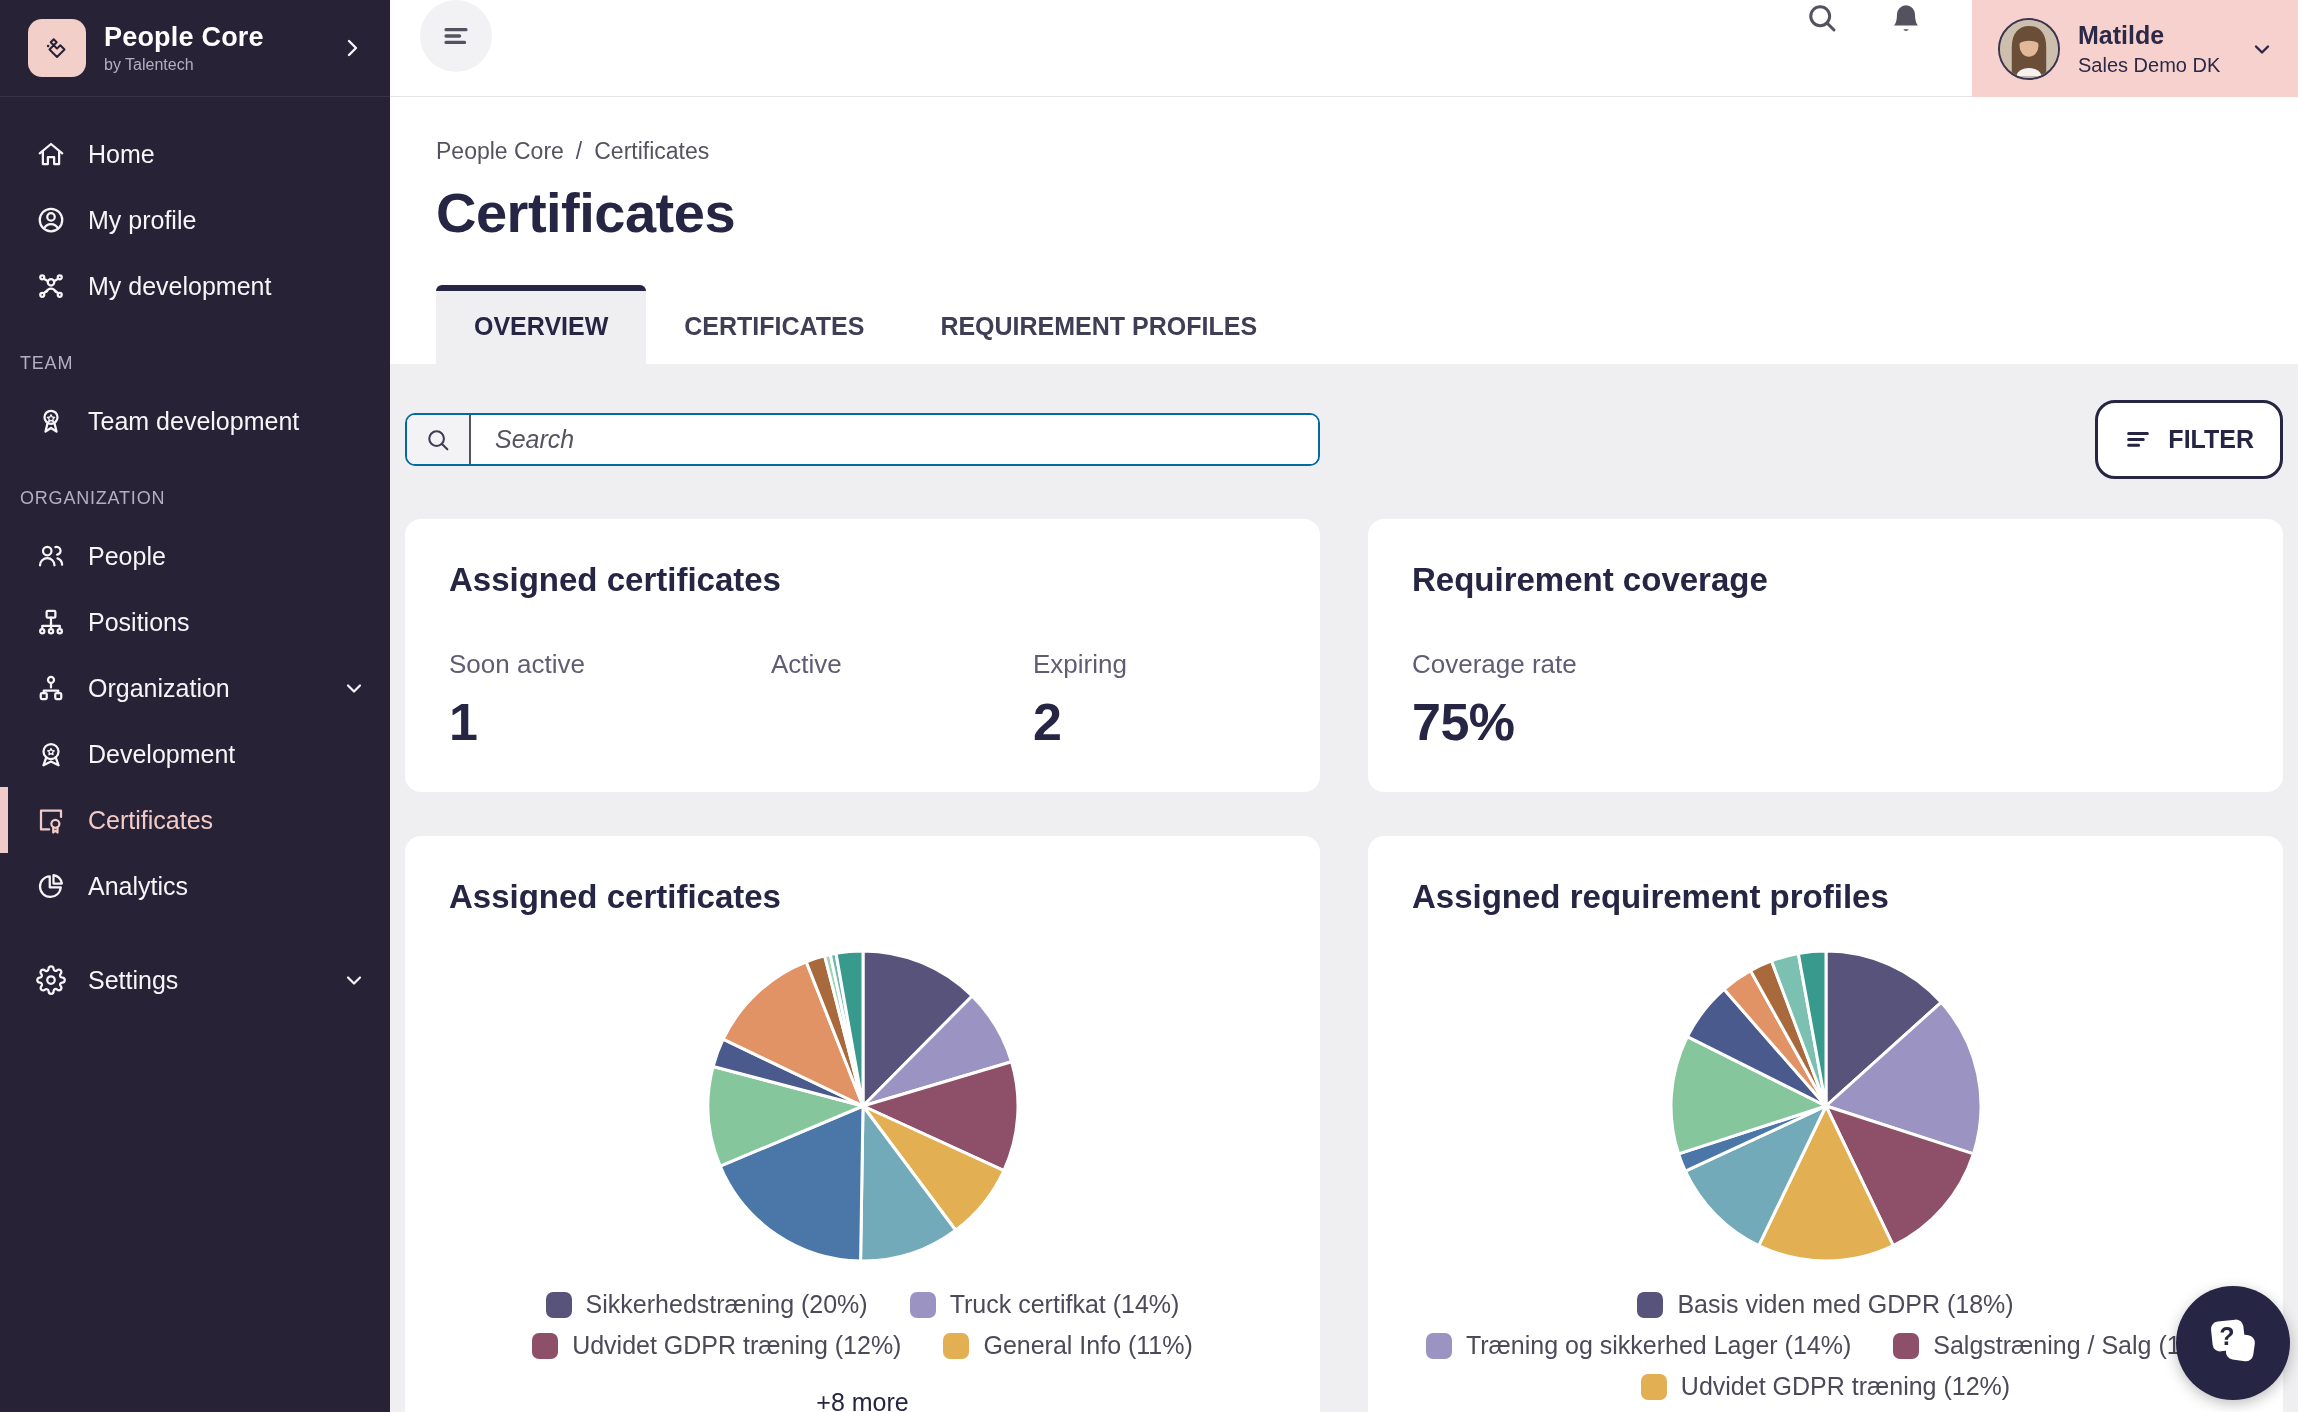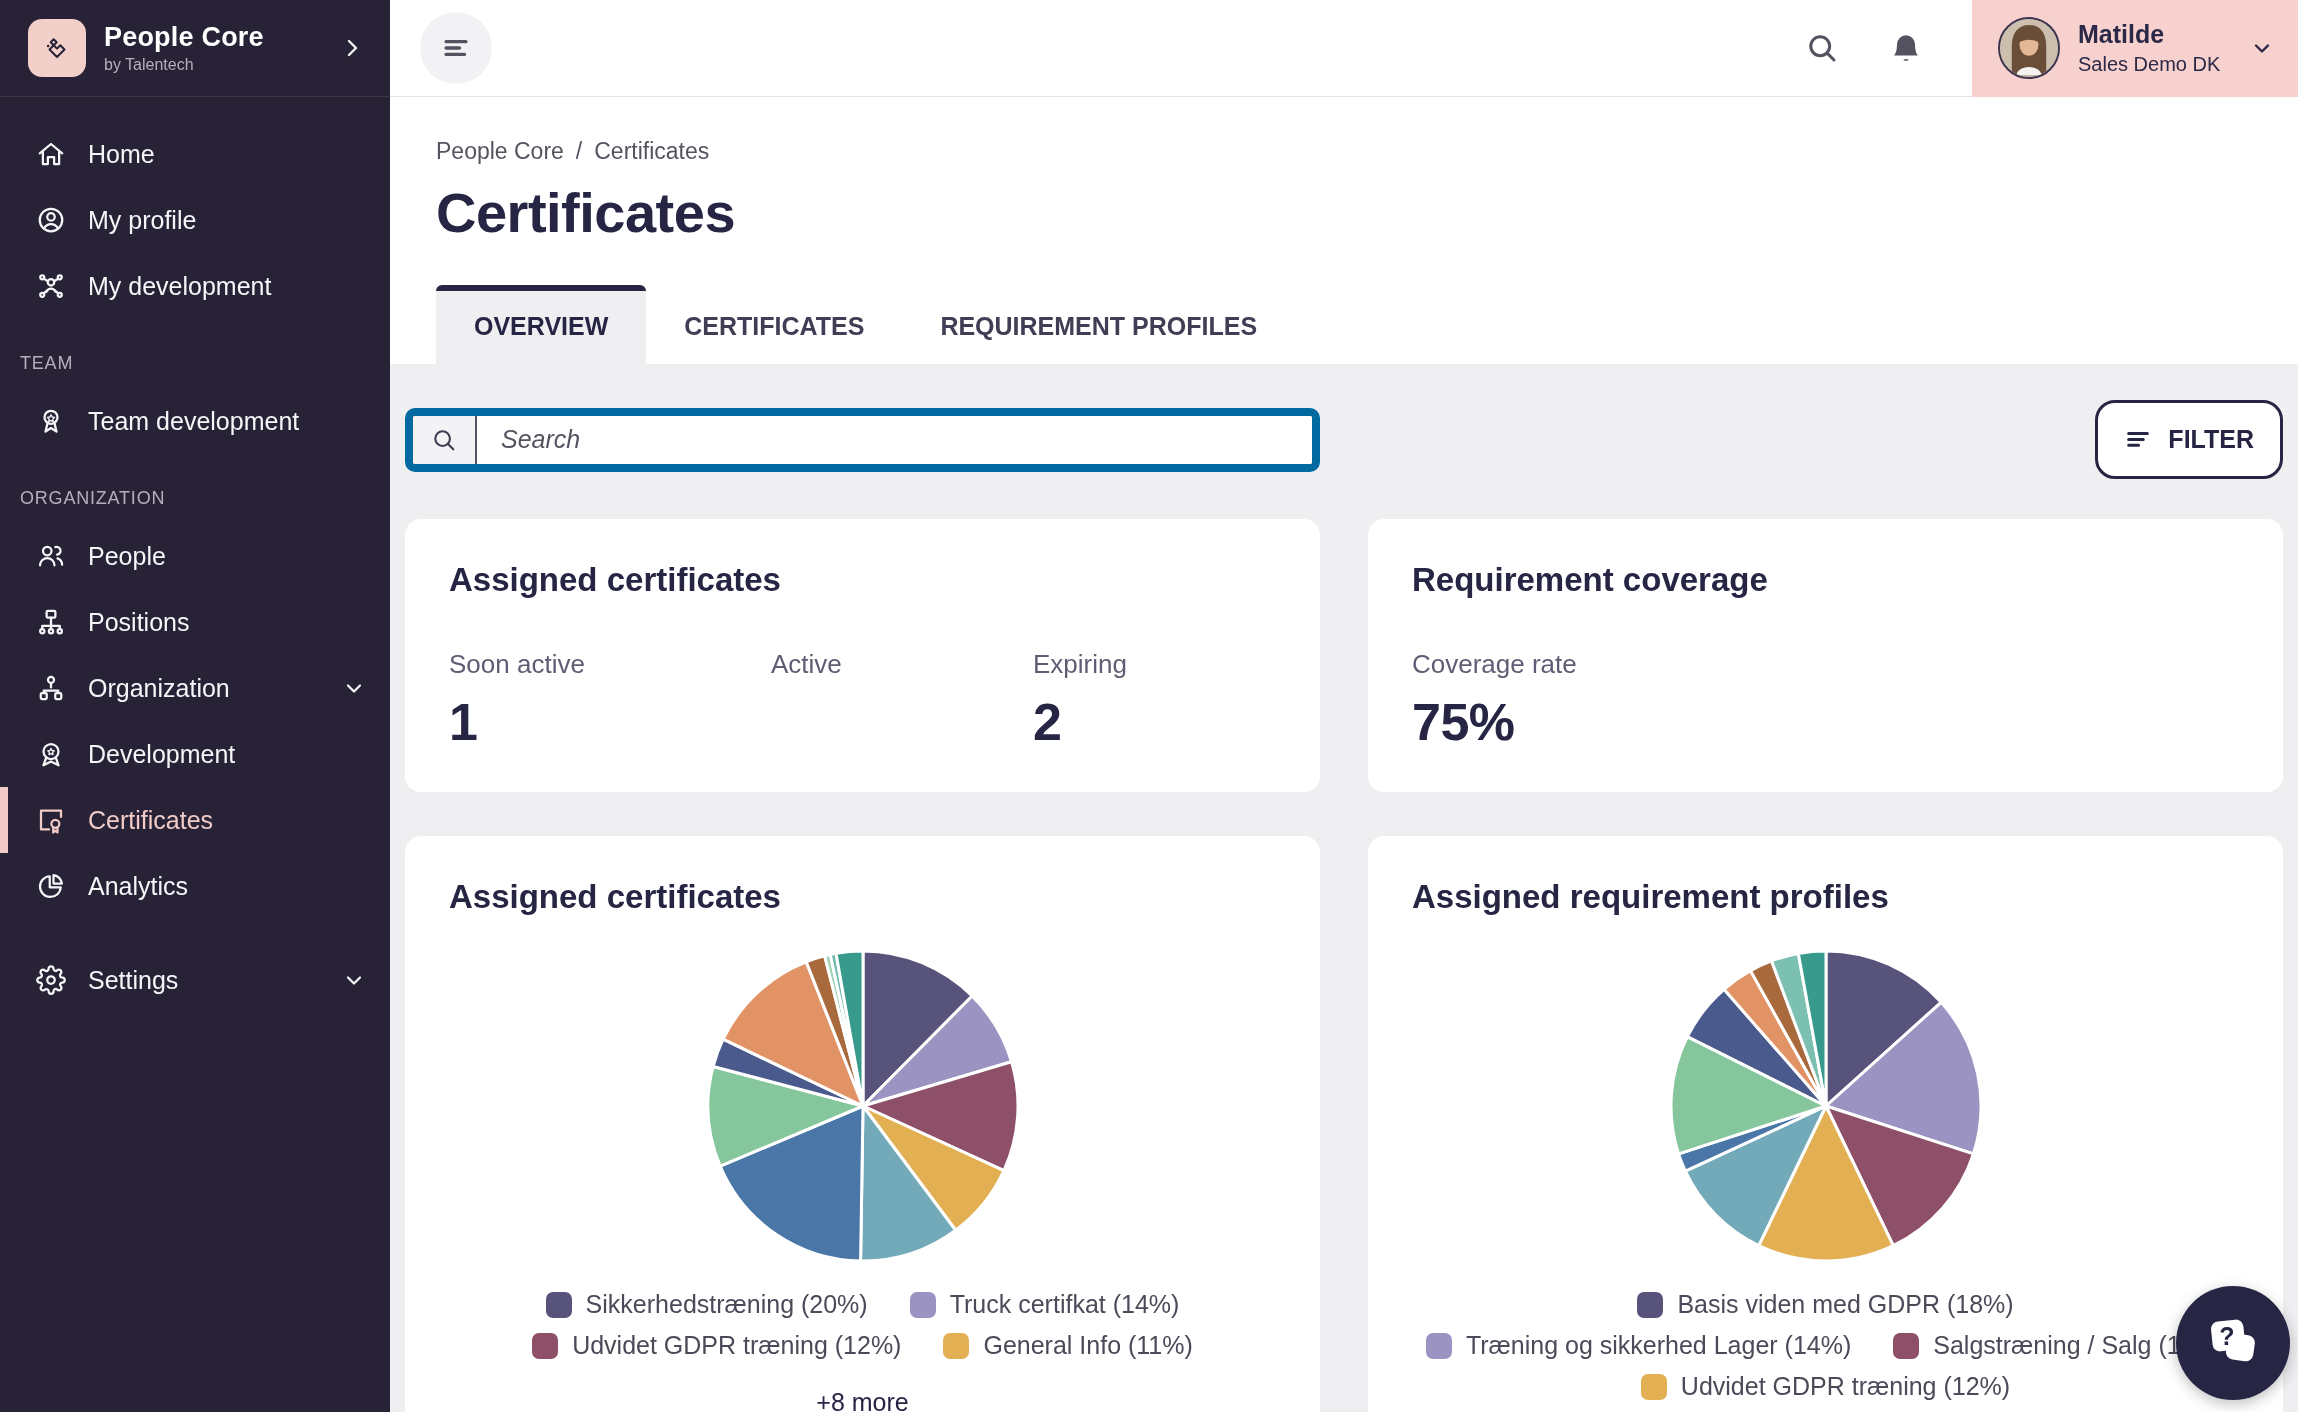--- a/index.html
+++ b/index.html
@@ -28,21 +28,21 @@
   .nav-item.active { color:#f1cbc7; border-left:8px solid #f1cbc7; padding-left:28px; }
   .nav-section { margin-top:34px; padding:0 20px 14px; font-size:18px; letter-spacing:.8px; color:#b4aec1; }
   .nav-gap { margin-top:28px; }
   .chev-right-end { margin-left:auto; }
   .icn { width:30px; height:30px; stroke:currentColor; fill:none; stroke-width:1.8; stroke-linecap:round; stroke-linejoin:round; }
   .icn-sm { width:24px; height:24px; }
   
   .topbar {
     position:absolute; left:390px; top:0; right:0; height:97px;
     background:#fff; border-bottom:1px solid #e4e4e8;
-    display:flex; align-items:center; padding-left:30px; z-index:4;
+    display:flex; padding-left:30px; z-index:4;
   }
   .burger-btn { width:72px; height:72px; border-radius:50%; background:#f2f2f5; border:none; display:flex; align-items:center; justify-content:center; cursor:pointer; }
   .top-spacer { flex:1; }
   .top-icon-btn { background:none; border:none; cursor:pointer; color:#55525f; margin-right:48px; display:flex; }
   .top-icon-btn .icn { width:36px; height:36px; stroke-width:2; }
   .user-chip { height:97px; width:326px; background:#f6d1cd; display:flex; align-items:center; padding:0 24px 0 26px; gap:18px; cursor:pointer; }
   .avatar { width:62px; height:62px; border-radius:50%; overflow:hidden; border:2px solid #3c3550; flex:0 0 auto; background:#cdbfae; }
   .user-meta { flex:1; }
   .user-name { font-size:25px; font-weight:bold; color:#2b2947; }
   .user-org { font-size:20px; color:#2b2947; margin-top:4px; }
@@ -55,21 +55,21 @@
   .tabs { display:flex; margin-top:40px; }
   .tab {
     border:none; background:transparent; font-family:inherit; cursor:pointer;
     font-size:25px; font-weight:bold; color:#403e54; padding:22px 38px 24px;
     border-top:6px solid transparent; line-height:27px;
   }
   .tab.active { background:#efeff2; border-top:6px solid #262544; color:#262544; border-radius:6px 6px 0 0; }
   .content-body { background:#efeff2; padding:36px 15px 0; min-height:960px; }
   
   .toolbar { display:flex; align-items:center; margin-bottom:40px; }
-  .search-box { display:flex; width:915px; height:64px; border:8px solid #0369a1; border-radius:10px; background:#fff; overflow:hidden; }
+  .search-box { display:flex; width:915px; height:53px; border:2px solid #0369a1; border-radius:10px; background:#fff; overflow:hidden; }
   .search-cell { width:64px; background:#f3f3f6; border-right:2px solid #55525f; display:flex; align-items:center; justify-content:center; color:#3f3d52; }
   .search-cell .icn { width:28px; height:28px; }
   .search-input { flex:1; border:none; outline:none; font-size:25px; padding:0 24px; color:#262544; font-family:inherit; background:#fff; }
   .search-input::placeholder { font-style:italic; color:#55535f; }
   .filter-btn {
     margin-left:auto; height:79px; padding:0 26px; background:#fff; cursor:pointer;
     border:3px solid #262544; border-radius:20px; display:flex; align-items:center; gap:16px;
     font-family:inherit; font-size:25px; font-weight:bold; color:#262544;
   }
   

